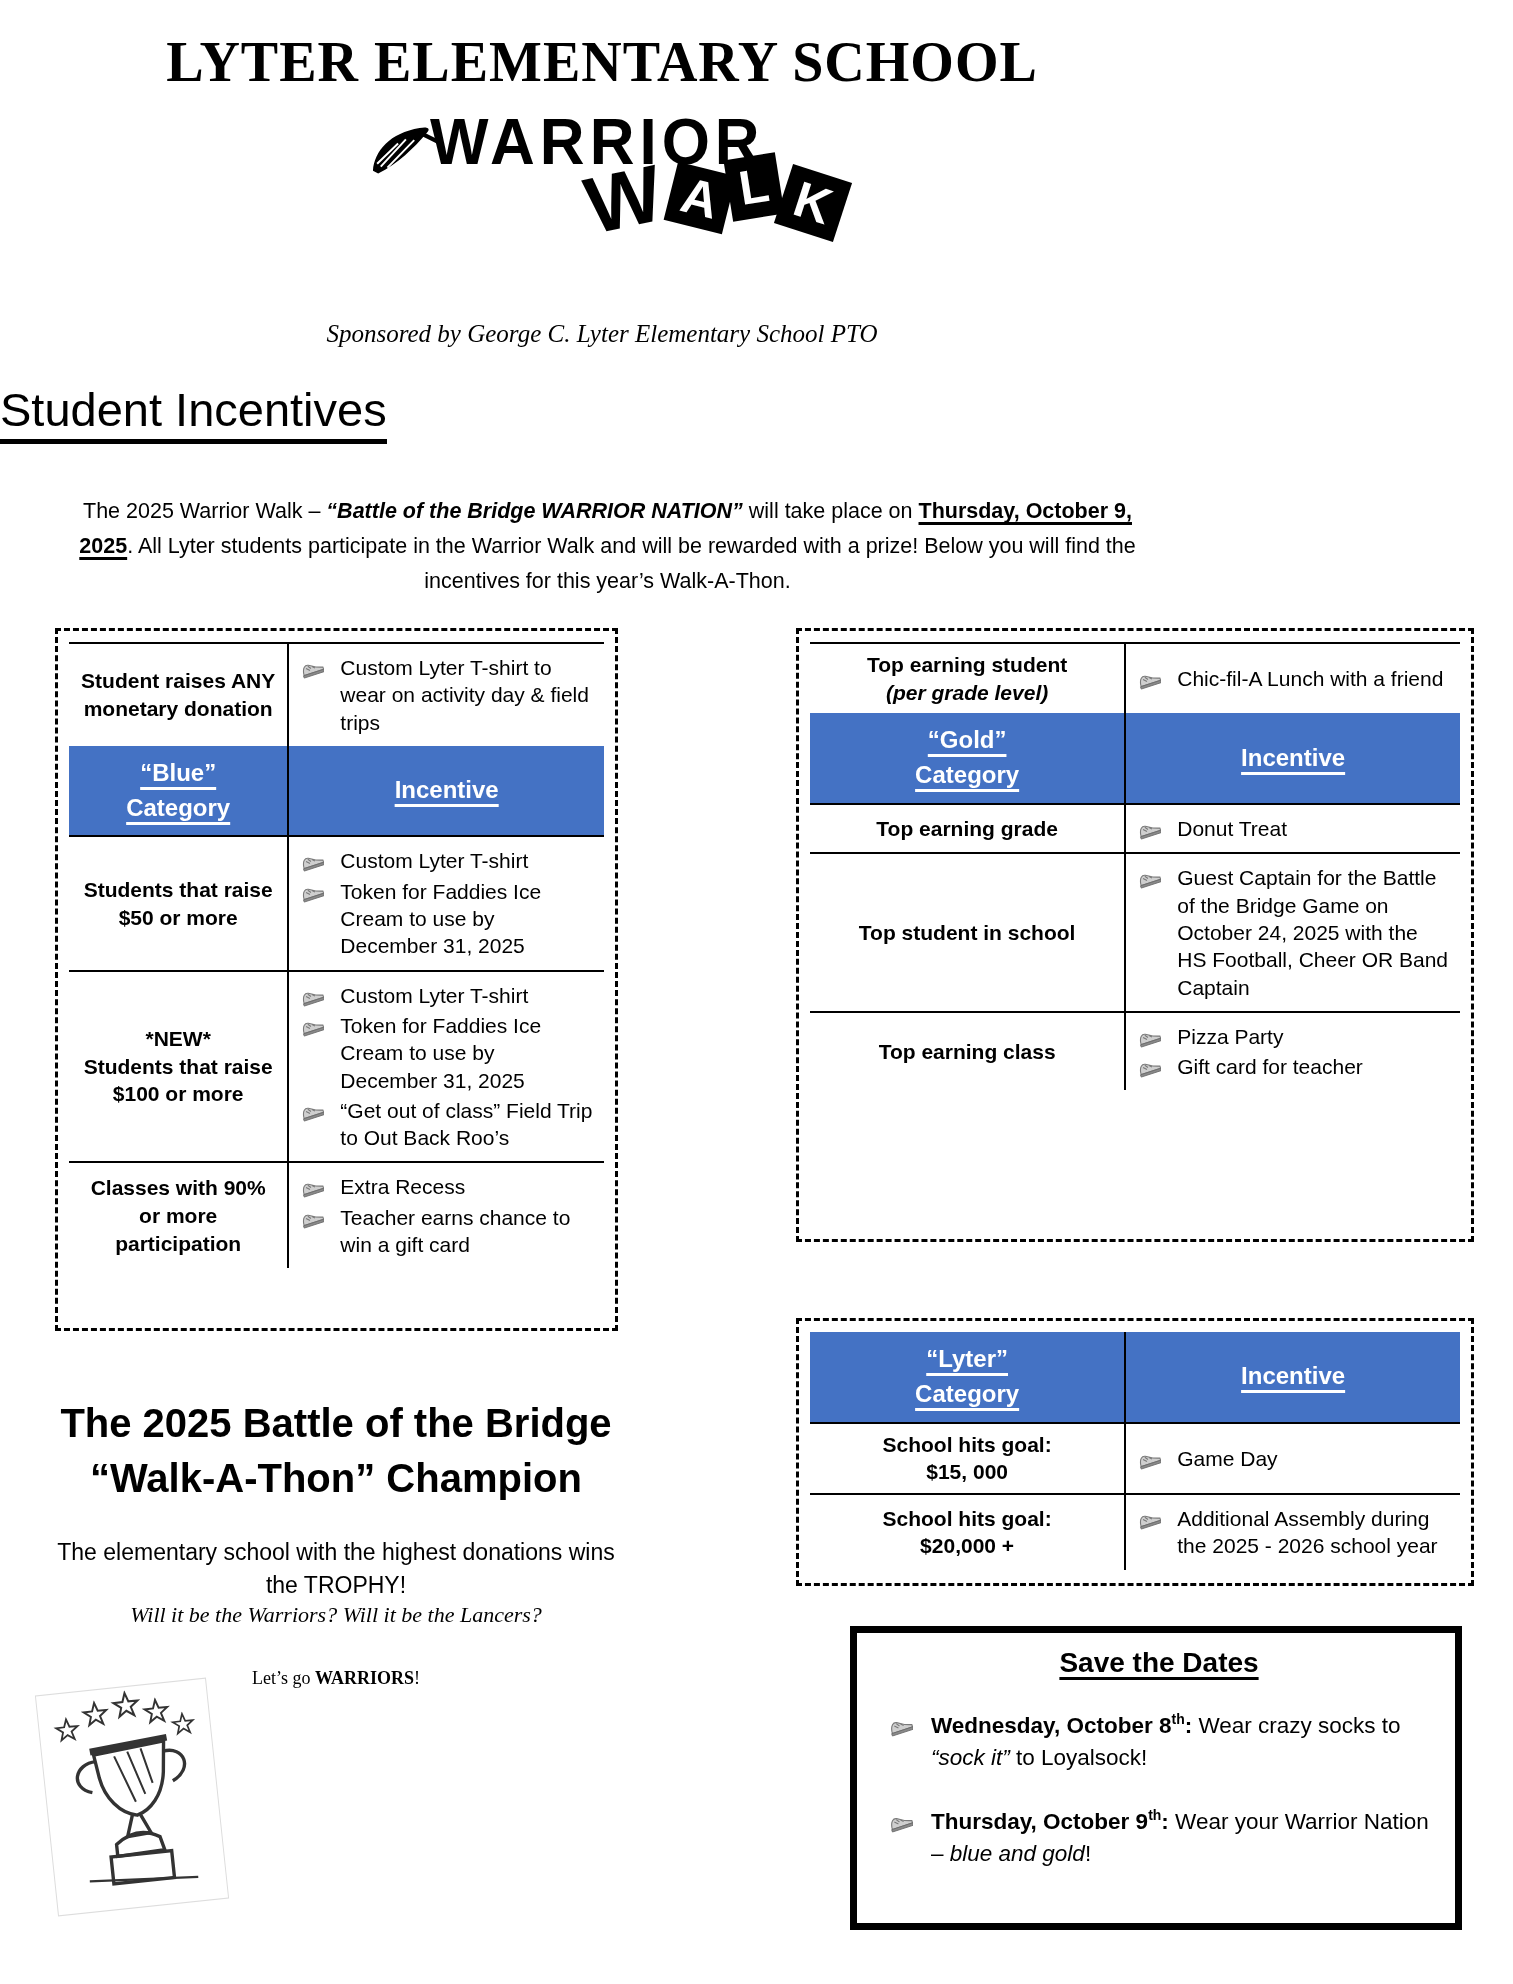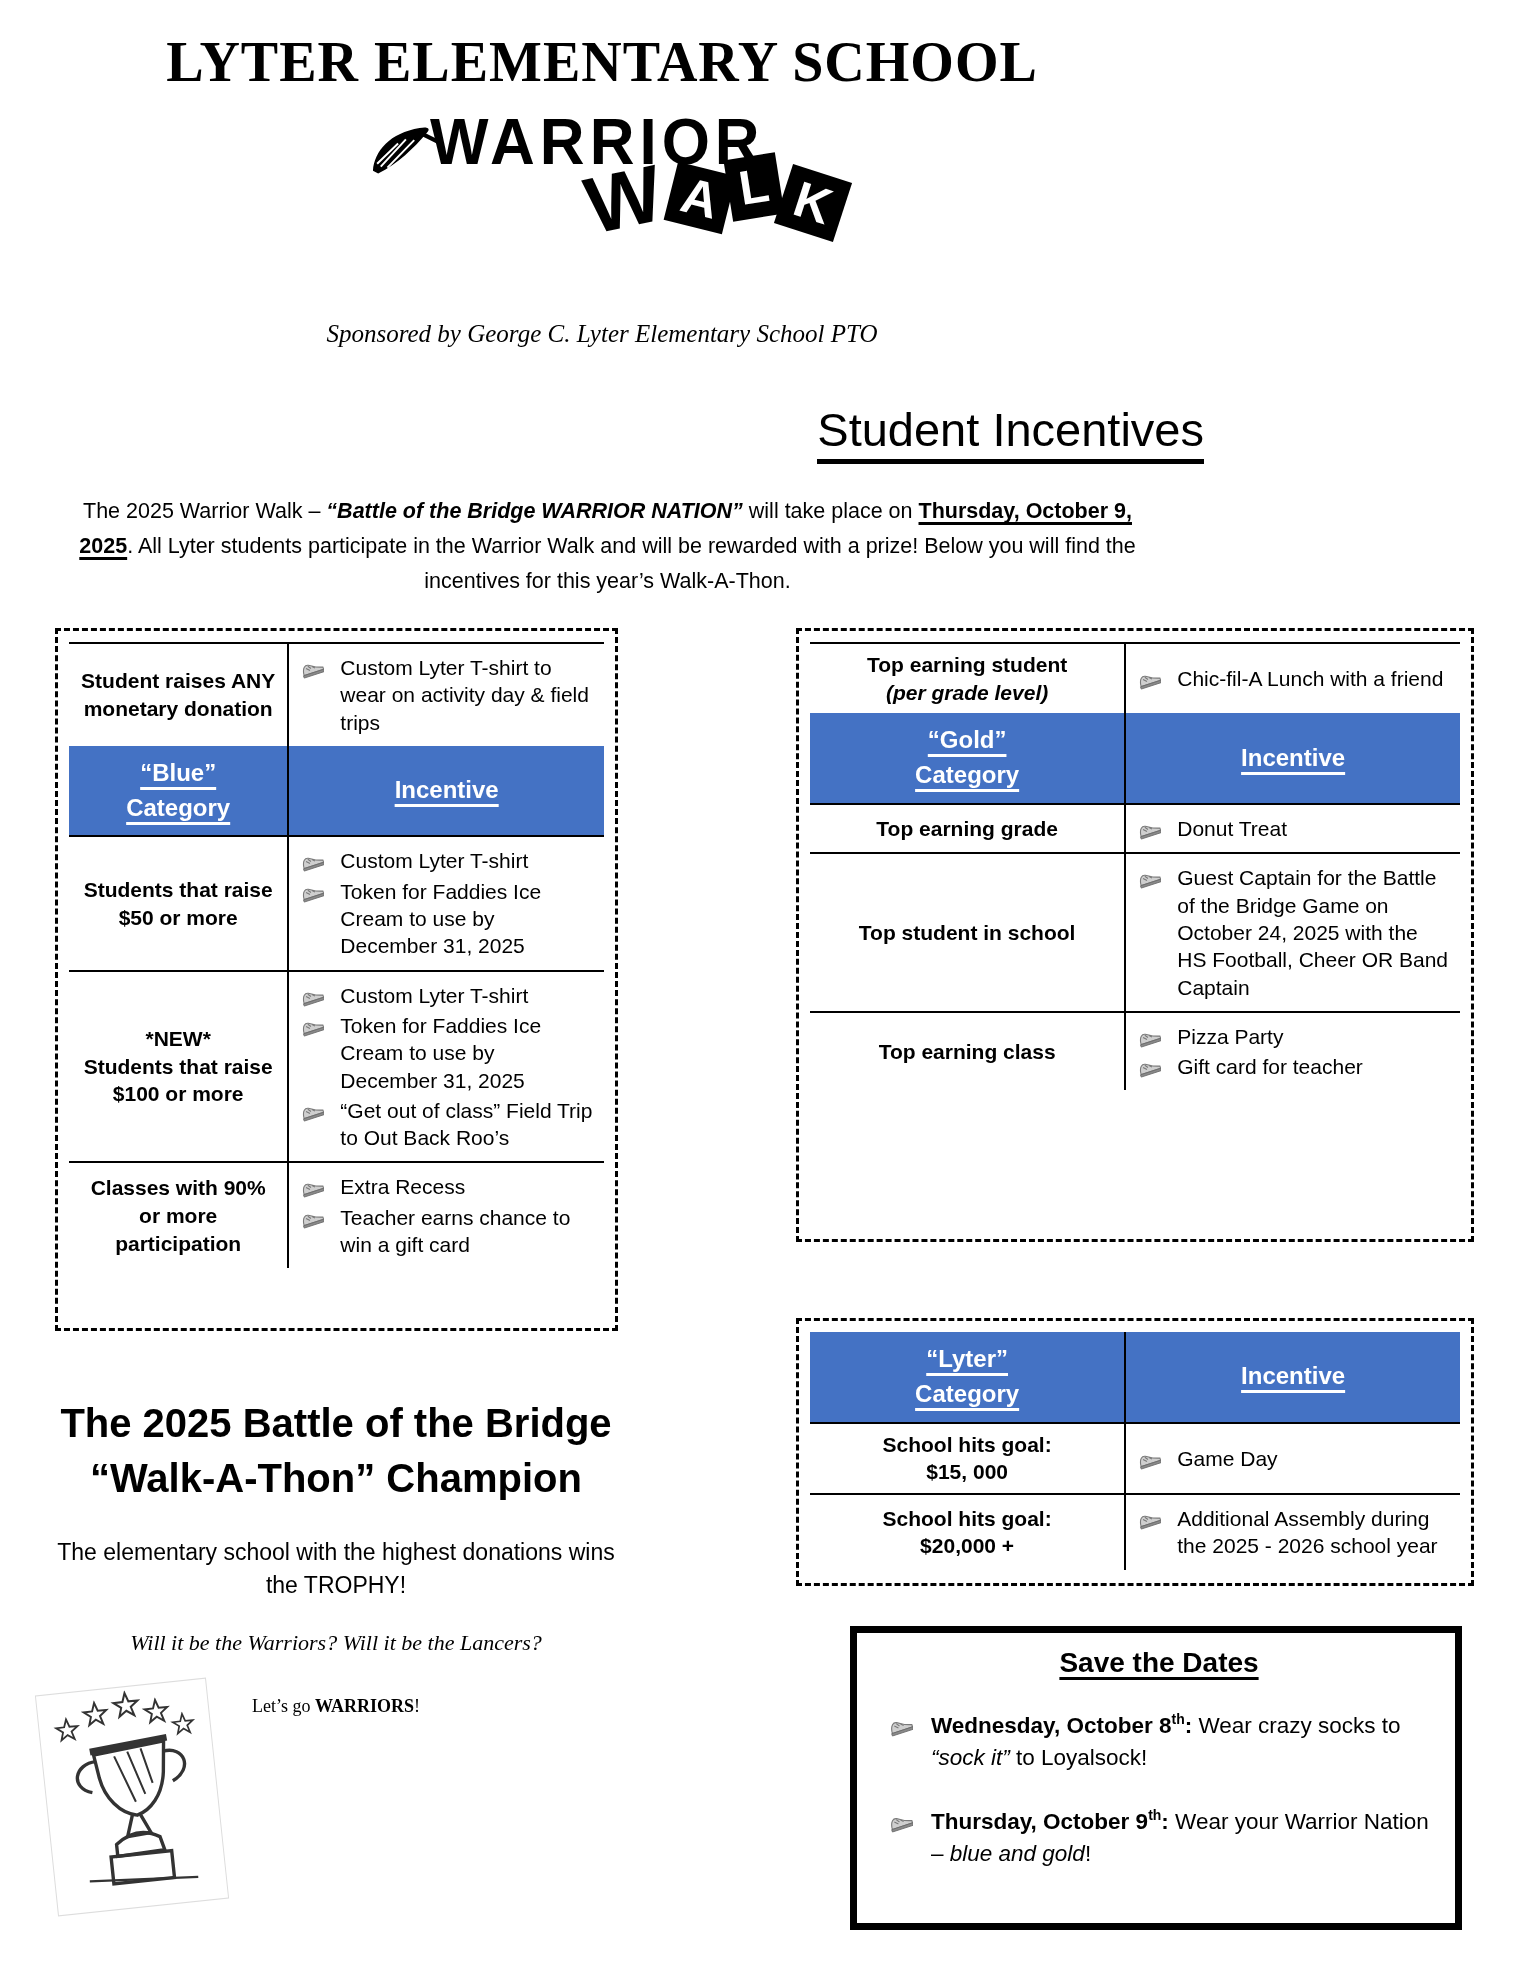--- a/index.html
+++ b/index.html
@@ -25,21 +25,21 @@
   .walk-letter{position:absolute;font-weight:bold;line-height:1;}
   .walk-w{left:0;top:14px;font-size:80px;color:#000;transform:rotate(-12deg);}
   .walk-tile{background:#000;color:#fff;display:flex;align-items:center;justify-content:center;}
   .walk-a{left:84px;top:22px;width:60px;height:60px;font-size:50px;transform:rotate(14deg);}
   .walk-l{left:142px;top:10px;width:52px;height:62px;font-size:48px;transform:rotate(-9deg);}
   .walk-k{left:196px;top:26px;width:62px;height:62px;font-size:50px;transform:rotate(18deg);}
   .sponsor{
     left:0;top:320px;width:1204px;text-align:center;
     font-family:"Liberation Serif", serif;font-style:italic;font-size:25px;
   }
-  .page-title{left:0;top:402px;width:1204px;text-align:right;}
+  .page-title{left:0;top:382px;width:1204px;text-align:left;}
   .page-title span{
     display:inline-block;font-size:47px;border-bottom:5px solid #000;padding-bottom:2px;
   }
   .intro{
     left:60px;top:494px;width:1095px;text-align:center;
     font-size:21.5px;line-height:1.62;
   }
   .bi{font-weight:bold;font-style:italic;}
   .bu{font-weight:bold;text-decoration:underline;text-decoration-thickness:3px;text-underline-offset:4px;}
   
@@ -67,21 +67,21 @@
   .bullet .shoe-svg{flex:none;width:25px;height:25px;margin-top:1px;}
   .bullet .btxt{flex:1;}
   .pad-b td{padding-bottom:34px;}
   
   .champion{left:55px;top:1396px;width:562px;text-align:center;}
   .champ-head{
     font-weight:bold;font-size:40px;line-height:1.38;
     text-decoration-thickness:4px;text-underline-offset:7px;
   }
   .champ-body{margin-top:30px;font-size:23px;line-height:1.42;}
-  .champ-question{margin-top:28px;font-family:"Liberation Serif", serif;font-style:italic;font-size:22px;}
+  .champ-question{font-family:"Liberation Serif", serif;font-style:italic;font-size:22px;}
   .champ-cheer{margin-top:40px;font-family:Liberation Serif, serif;font-size:18px;}
   .trophy{left:46px;top:1686px;width:170px;height:220px;transform:rotate(-6deg);border:1px solid #ddd;}
   
   .save-box{
     left:850px;top:1626px;width:612px;height:304px;border:7px solid #000;
     box-sizing:border-box;padding:14px 24px 10px 30px;background:#fff;
   }
   .save-title{text-align:center;font-weight:bold;font-size:28px;
     text-decoration:underline;text-decoration-thickness:3px;text-underline-offset:5px;}
   .save-item{display:flex;gap:18px;margin-top:30px;font-size:22.5px;line-height:1.45;}

